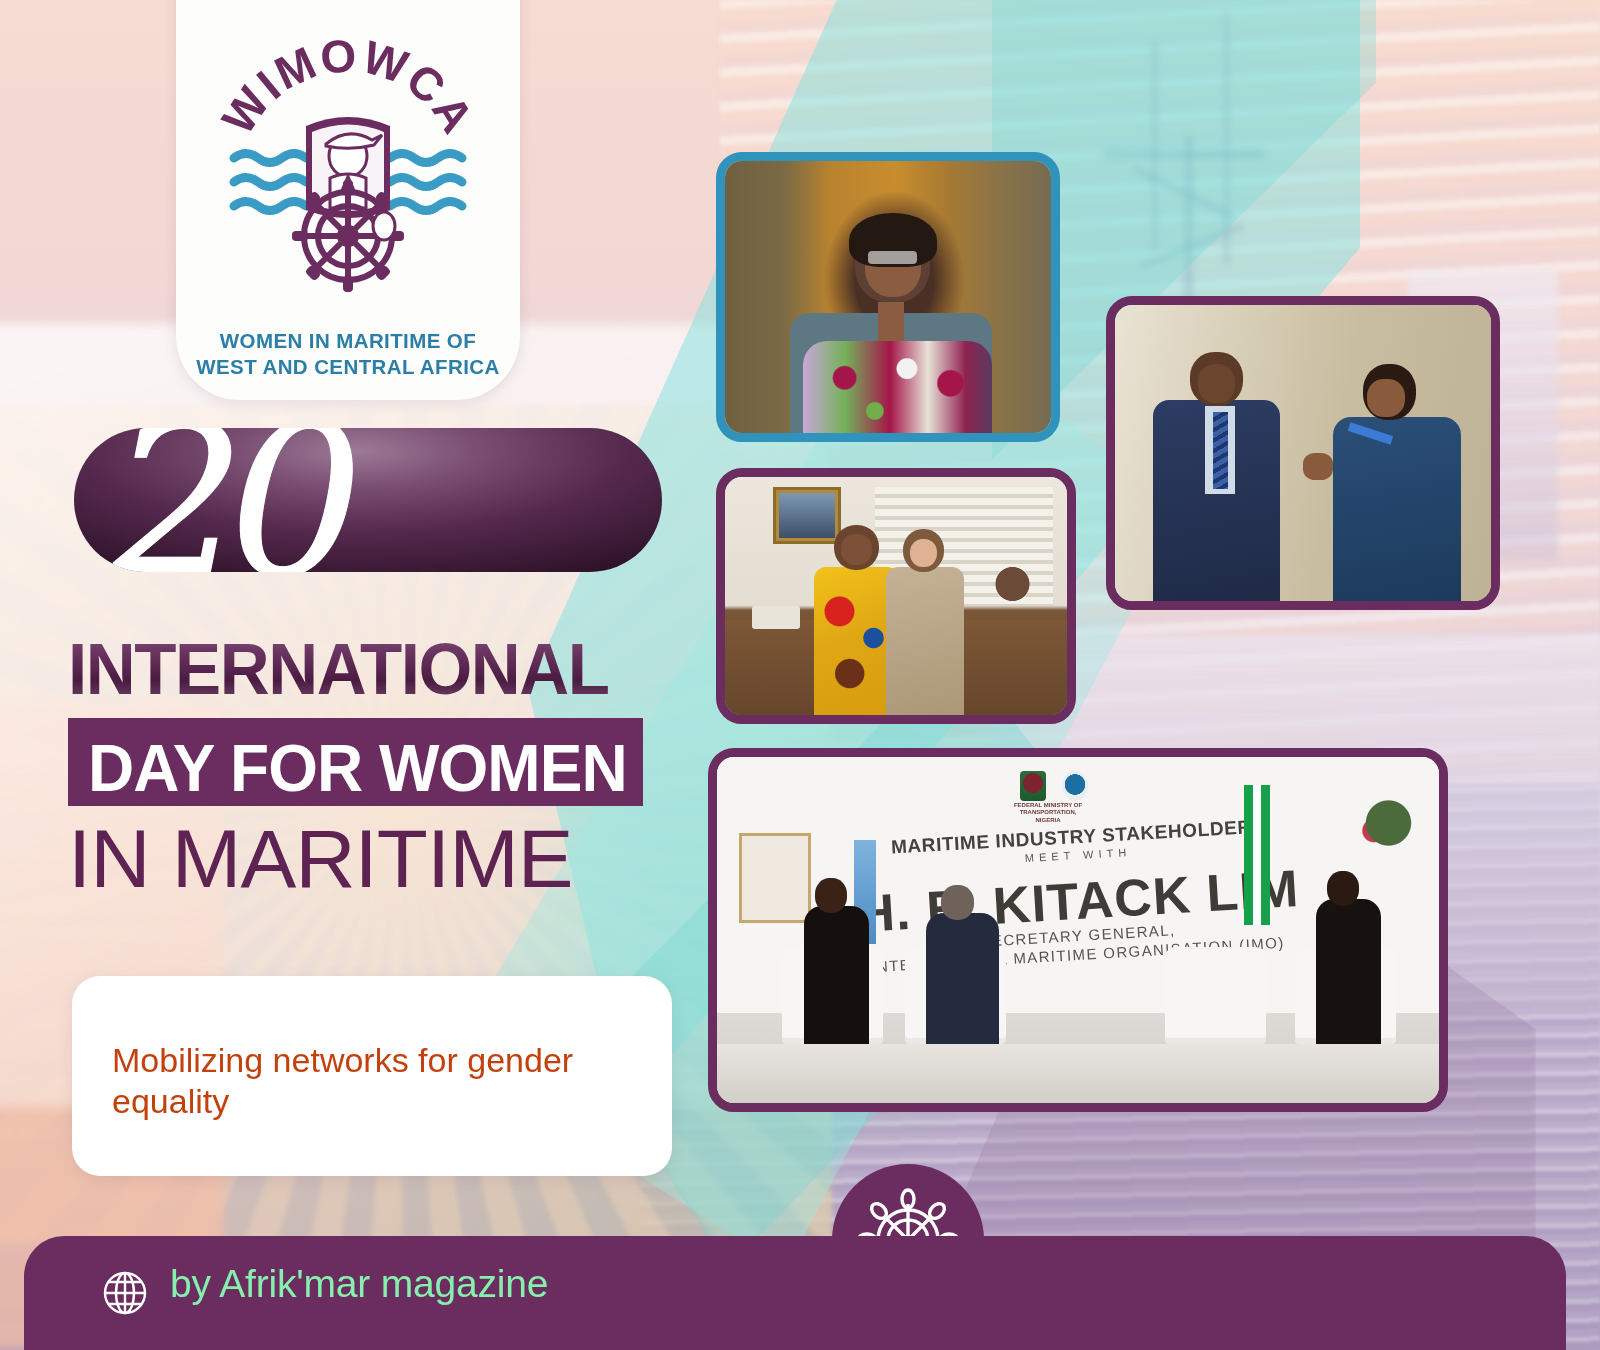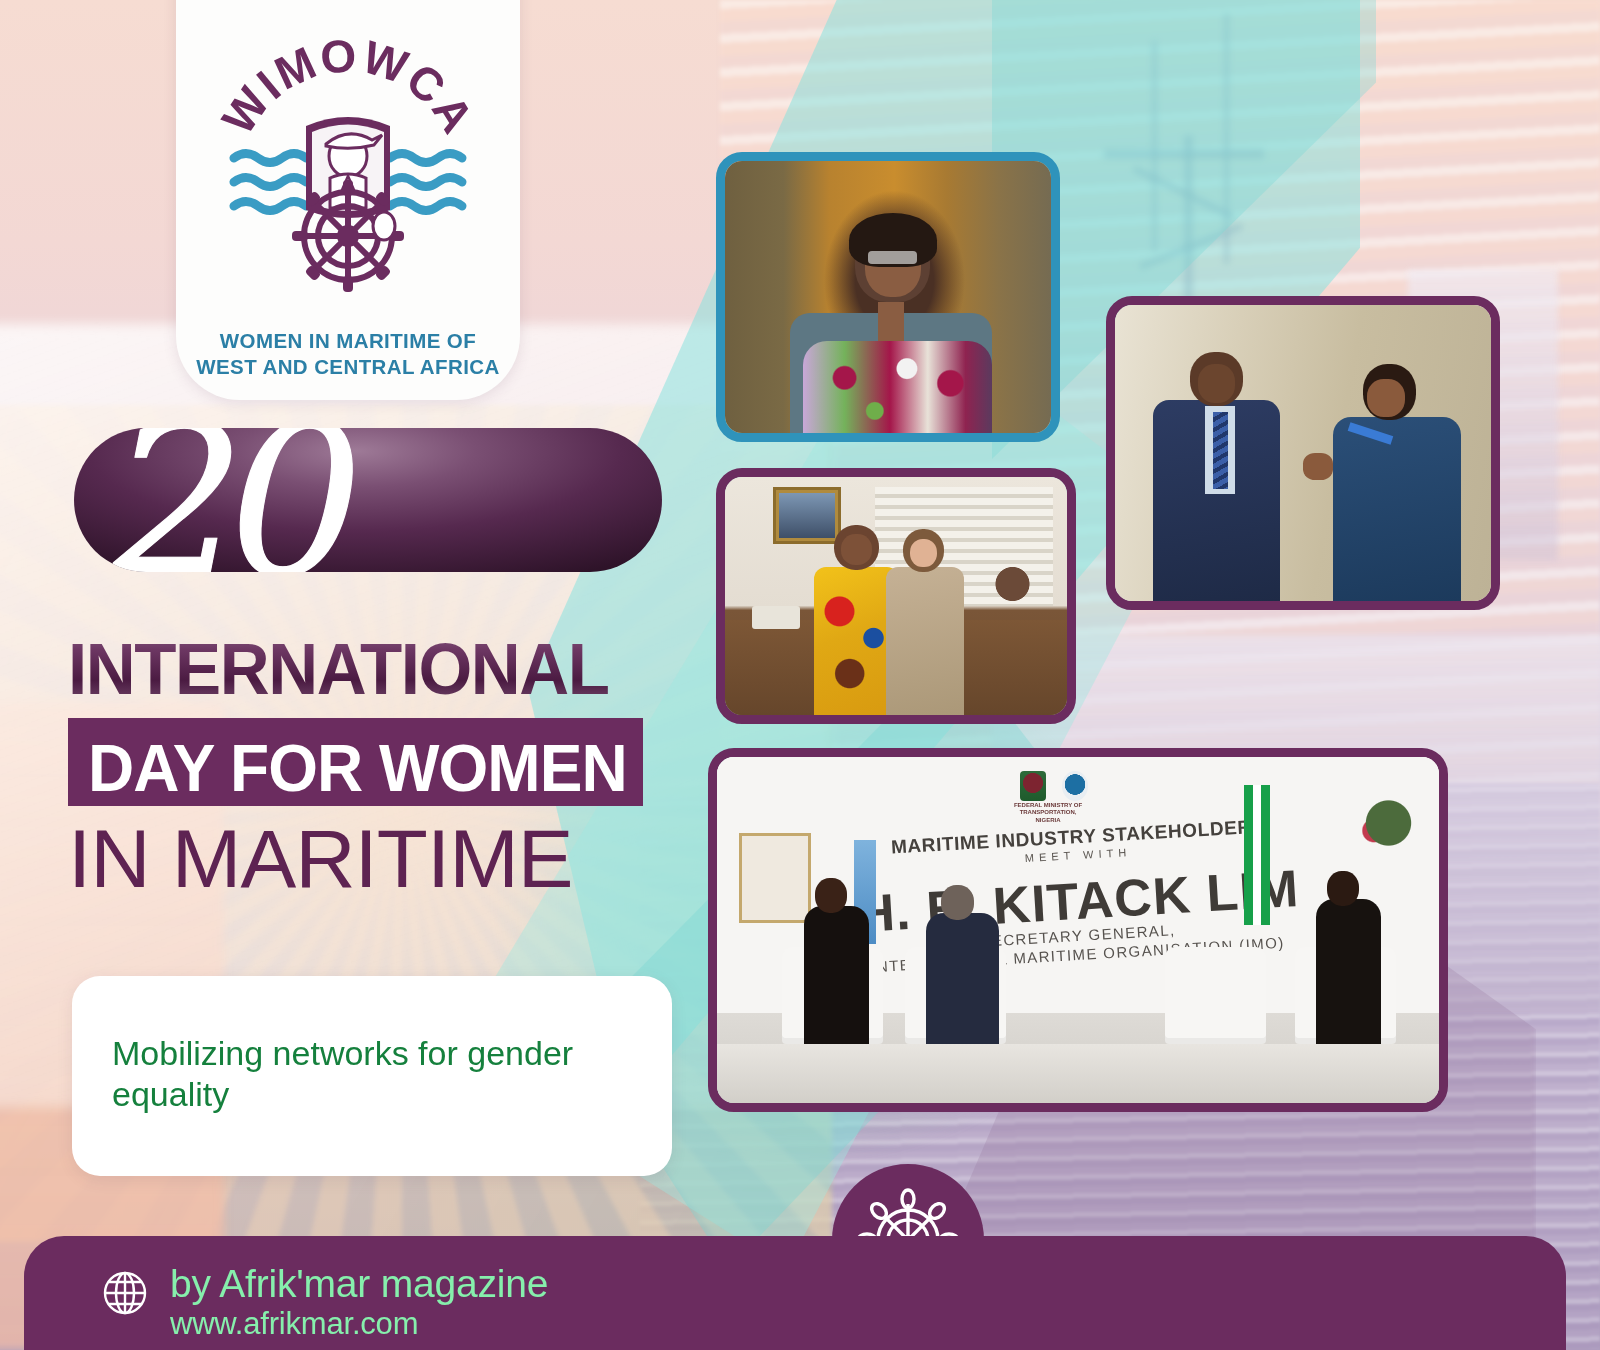--- a/index.html
+++ b/index.html
@@ -165,21 +165,21 @@
     transform:scaleX(1.02);transform-origin:left center;
   }
 
   
   .theme-card{
     position:absolute;left:72px;top:976px;width:600px;height:200px;
     background:#fff;border-radius:28px;box-sizing:border-box;
     padding:44px 40px 0 40px;box-shadow:0 4px 16px rgba(90,60,90,.10);
   }
   .theme-label{font-size:38px;font-weight:bold;color:#5e2352;letter-spacing:.3px;}
-  .theme-text{font-size:34px;color:#15803d;line-height:1.22;margin-top:13px;max-width:540px;}
+  .theme-text{font-size:34px;color:#c2410c;line-height:1.22;margin-top:20px;max-width:540px;}
 
   
   .photo{position:absolute;border-radius:26px;overflow:hidden;box-sizing:border-box;}
   .photo.teal-b{border:9px solid #2f93bb;}
   .photo.purp-b{border:9px solid #6b2c5f;}
   .ph-inner{position:absolute;inset:0;}
 
   
   .p1{left:716px;top:152px;width:344px;height:290px;}
   .p1 .ph-inner{
@@ -497,17 +497,16 @@
           <ellipse cx="25" cy="25" rx="9" ry="20"></ellipse>
           <line x1="5" y1="25" x2="45" y2="25"></line>
           <path d="M8.5 14 h33"></path>
           <path d="M8.5 36 h33"></path>
           <line x1="25" y1="5" x2="25" y2="45"></line>
         </g>
       </svg>
     </div>
     <div class="footer-txt">
       <div class="footer-l1">by Afrik'mar magazine</div>
-      <div class="footer-l2">www.afrikmar.com</div>
     </div>
   </div>
 
 </div>
 
 </body></html>

